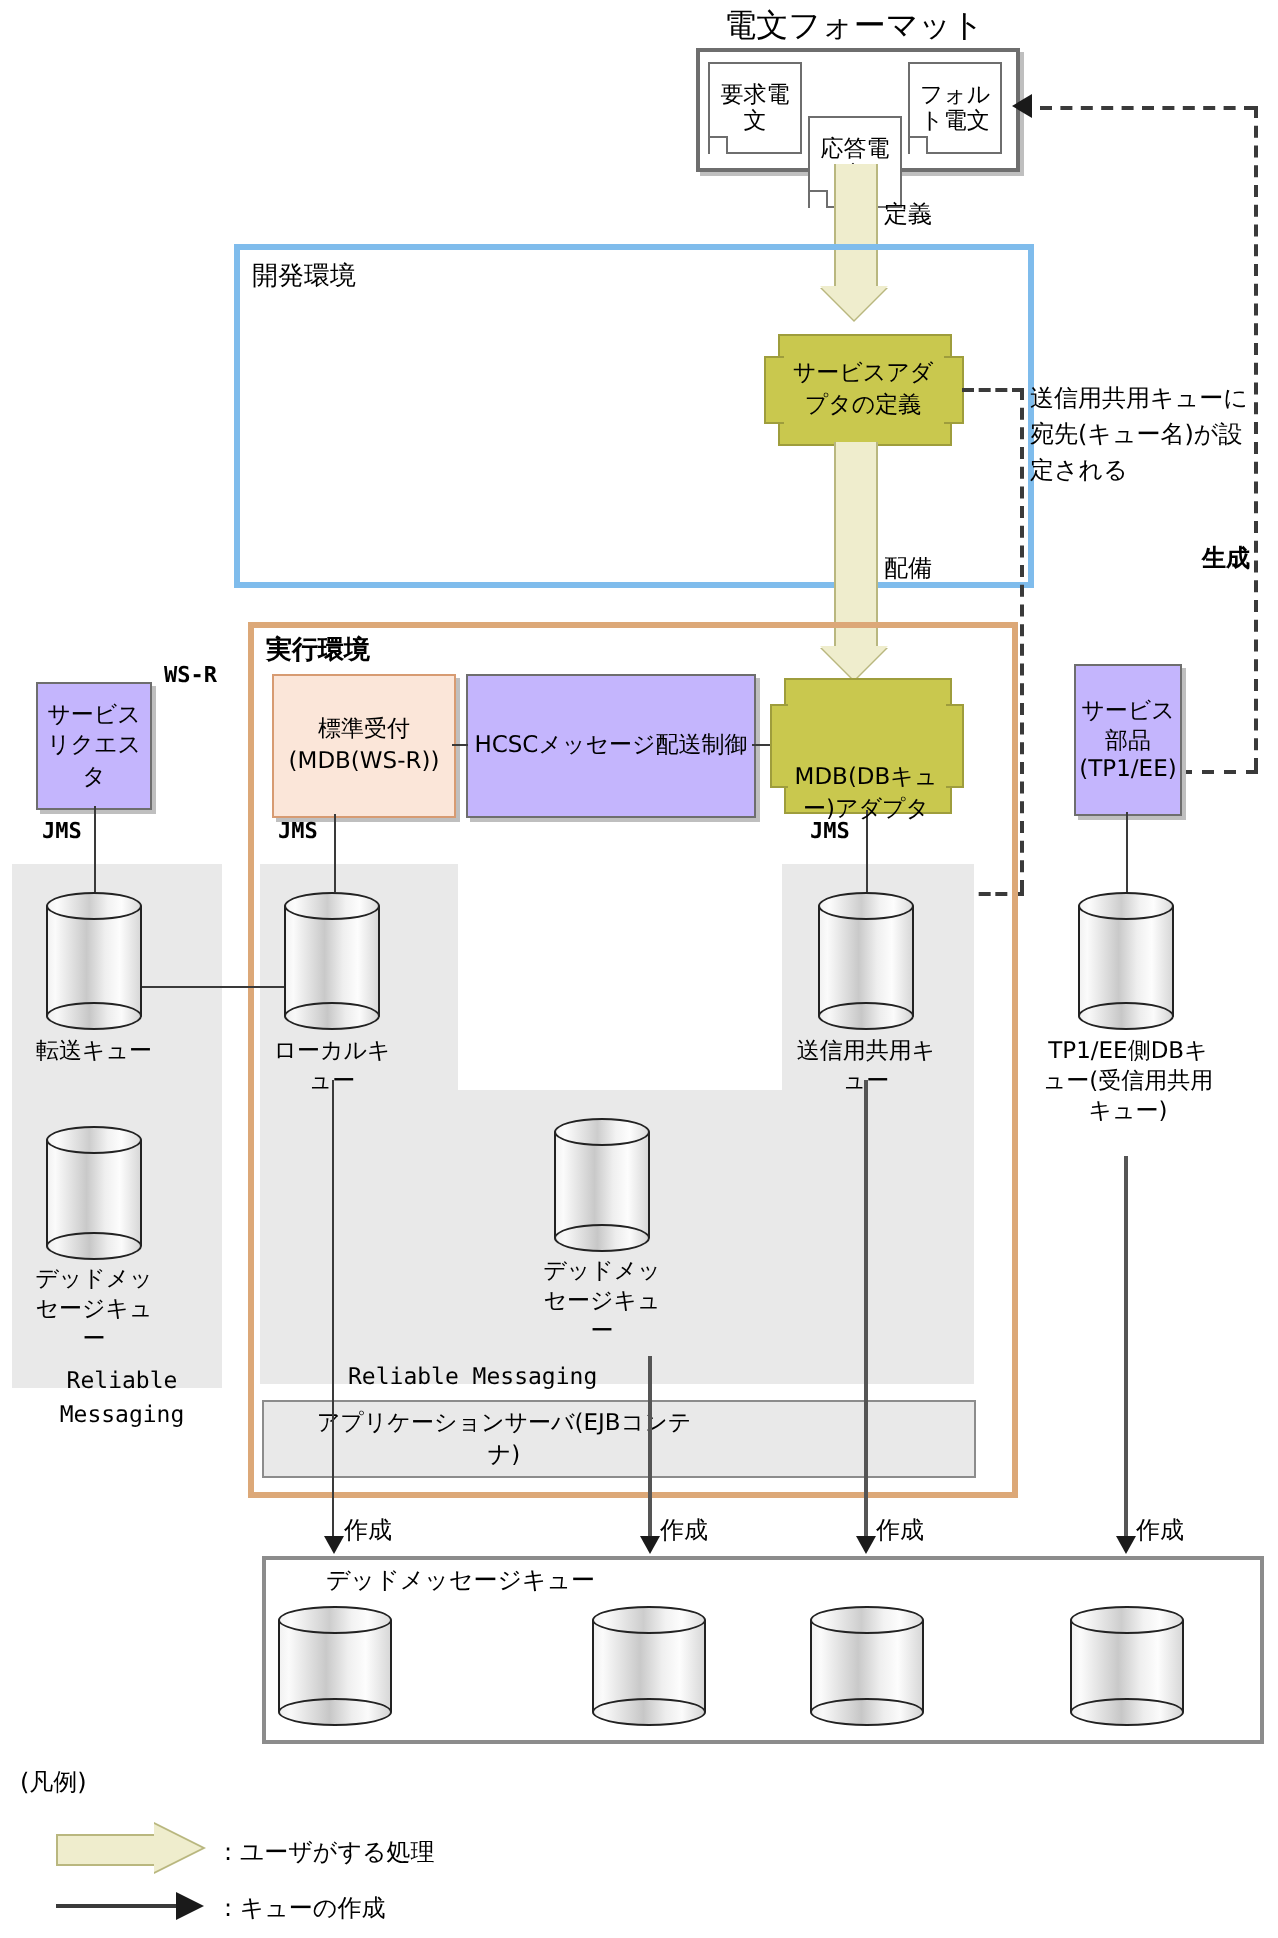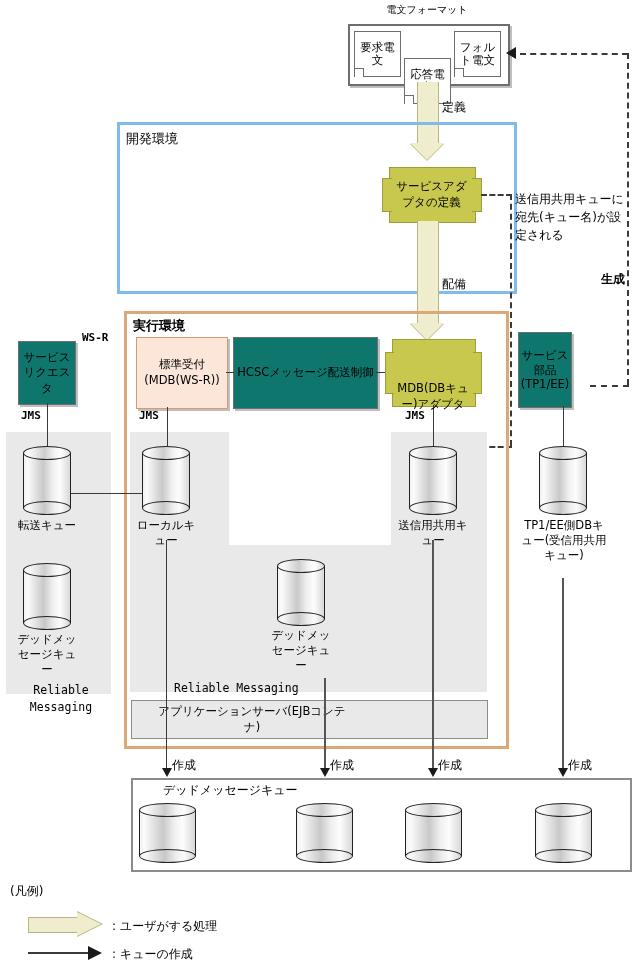--- a/index.html
+++ b/index.html
@@ -30,44 +30,44 @@
   #grey-send{left:391px;top:432px;width:96px;height:113px;}
 
   #appserver{left:131px;top:700px;width:355px;height:37px;
     border:1px solid #8C8C8C;background:#E9E9E9;}
 
   #hirdb{left:131px;top:778px;width:497px;height:90px;
     border:2px solid #8C8C8C;background:#fff;}
   #hirdb-label{left:163px;top:783px;font-size:12px;}
 
   
-  .wbox{position:absolute;background:#0f766e;border:1px solid #6E6E6E;
+  .wbox{position:absolute;background:#c4b5fd;border:1px solid #6E6E6E;
     box-shadow:2px 2px 0 #BFBFBF;
     display:flex;align-items:center;justify-content:center;text-align:center;}
 
   #msgfmt-outer{left:348px;top:24px;width:158px;height:58px;
     background:#fff;border:2px solid #6E6E6E;box-shadow:2px 2px 0 #BFBFBF;}
   .docbox{position:absolute;top:31px;width:45px;height:44px;background:#fff;
     border:1px solid #6E6E6E;display:flex;align-items:center;
     justify-content:center;text-align:center;font-size:11.5px;line-height:1.15;}
   #doc1{left:354px;}
   #doc2{left:404px;margin-top:27px;}
   #doc3{left:454px;}
   .dogear{position:absolute;width:8px;height:8px;background:#fff;
     border-right:1px solid #6E6E6E;border-top:1px solid #6E6E6E;
     left:0px;bottom:-1px;}
-  #msgfmt-title{left:348px;top:4px;width:158px;font-size:10px;}
+  #msgfmt-title{left:348px;top:4px;width:158px;font-size:16px;font-family:Liberation Mono, monospace;}
 
   #req-box{left:18px;top:341px;width:56px;height:62px;font-size:11.5px;line-height:1.32;}
   #hyojun-box{left:136px;top:337px;width:90px;height:70px;background:#FBE6D9;
     border:1px solid #D79B72;box-shadow:2px 2px 0 #BFBFBF;
     position:absolute;display:flex;align-items:center;justify-content:center;
     text-align:center;font-size:11.5px;line-height:1.35;}
   #hcsc-box{left:233px;top:337px;width:143px;height:70px;font-size:11.5px;line-height:1.35;}
-  #tp1-box{left:518px;top:332px;width:52px;height:74px;font-size:11.5px;line-height:1.3;}
+  #tp1-box{left:537px;top:332px;width:52px;height:74px;font-size:11.5px;line-height:1.3;}
 
   
   .olivewrap{position:absolute;}
   .olivebox{position:absolute;background:#C9C84E;border:1px solid #9E9D3C;}
   .olivetext{position:absolute;display:flex;align-items:center;
     justify-content:center;text-align:center;font-size:11.5px;line-height:1.4;
     z-index:3;}
 
   
   .fatshaft{position:absolute;background:#EFEDCD;border-left:1px solid #B9B77F;

